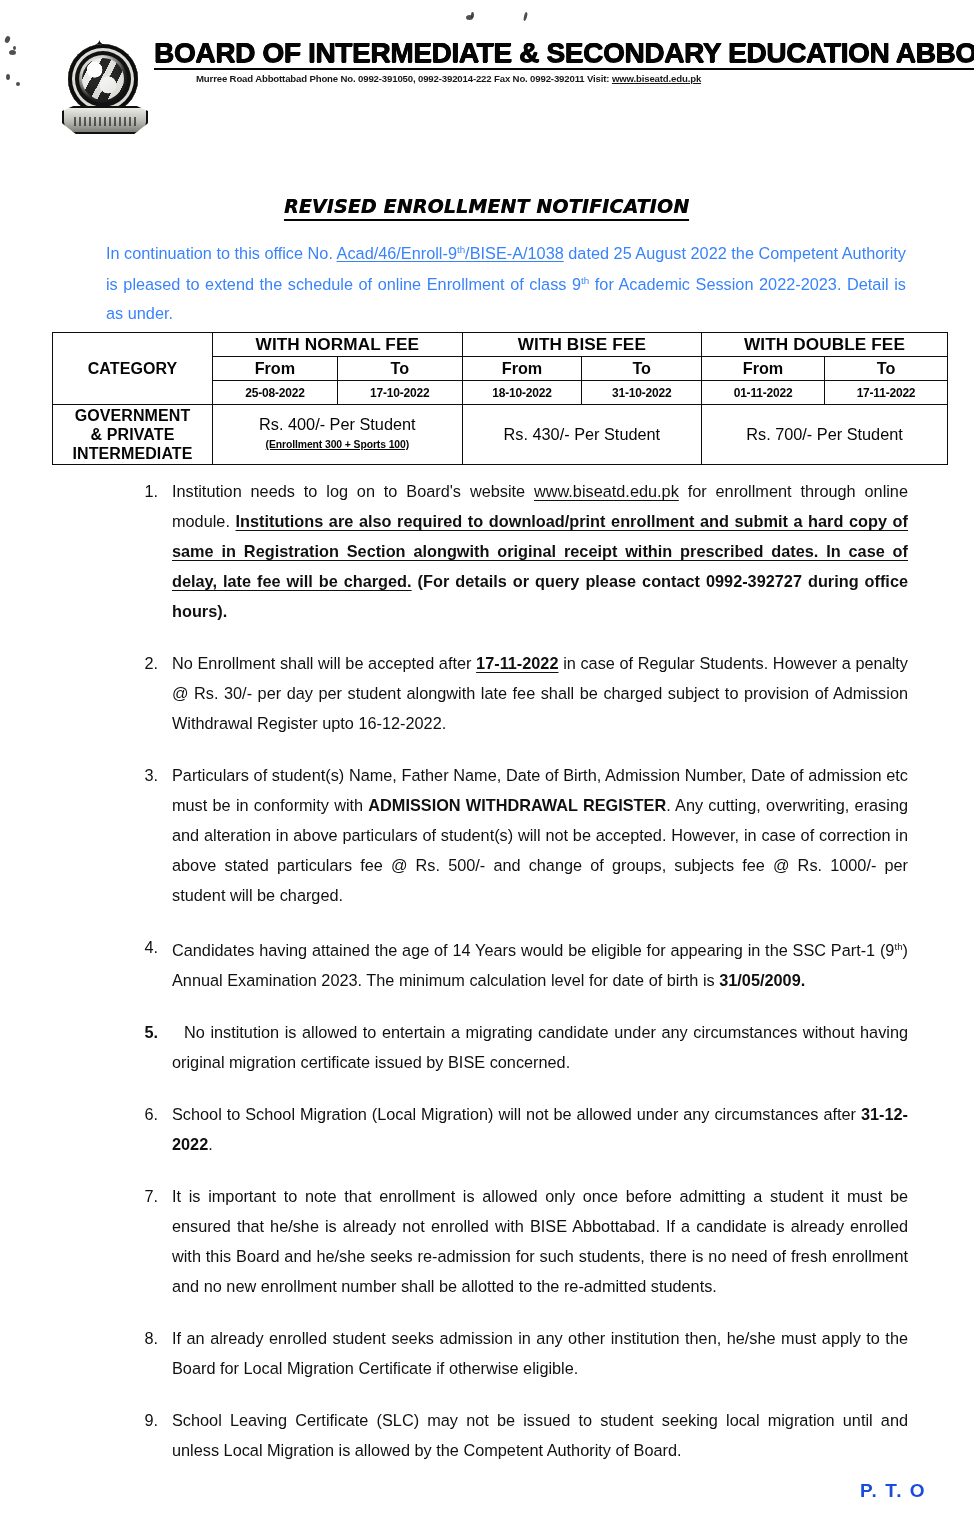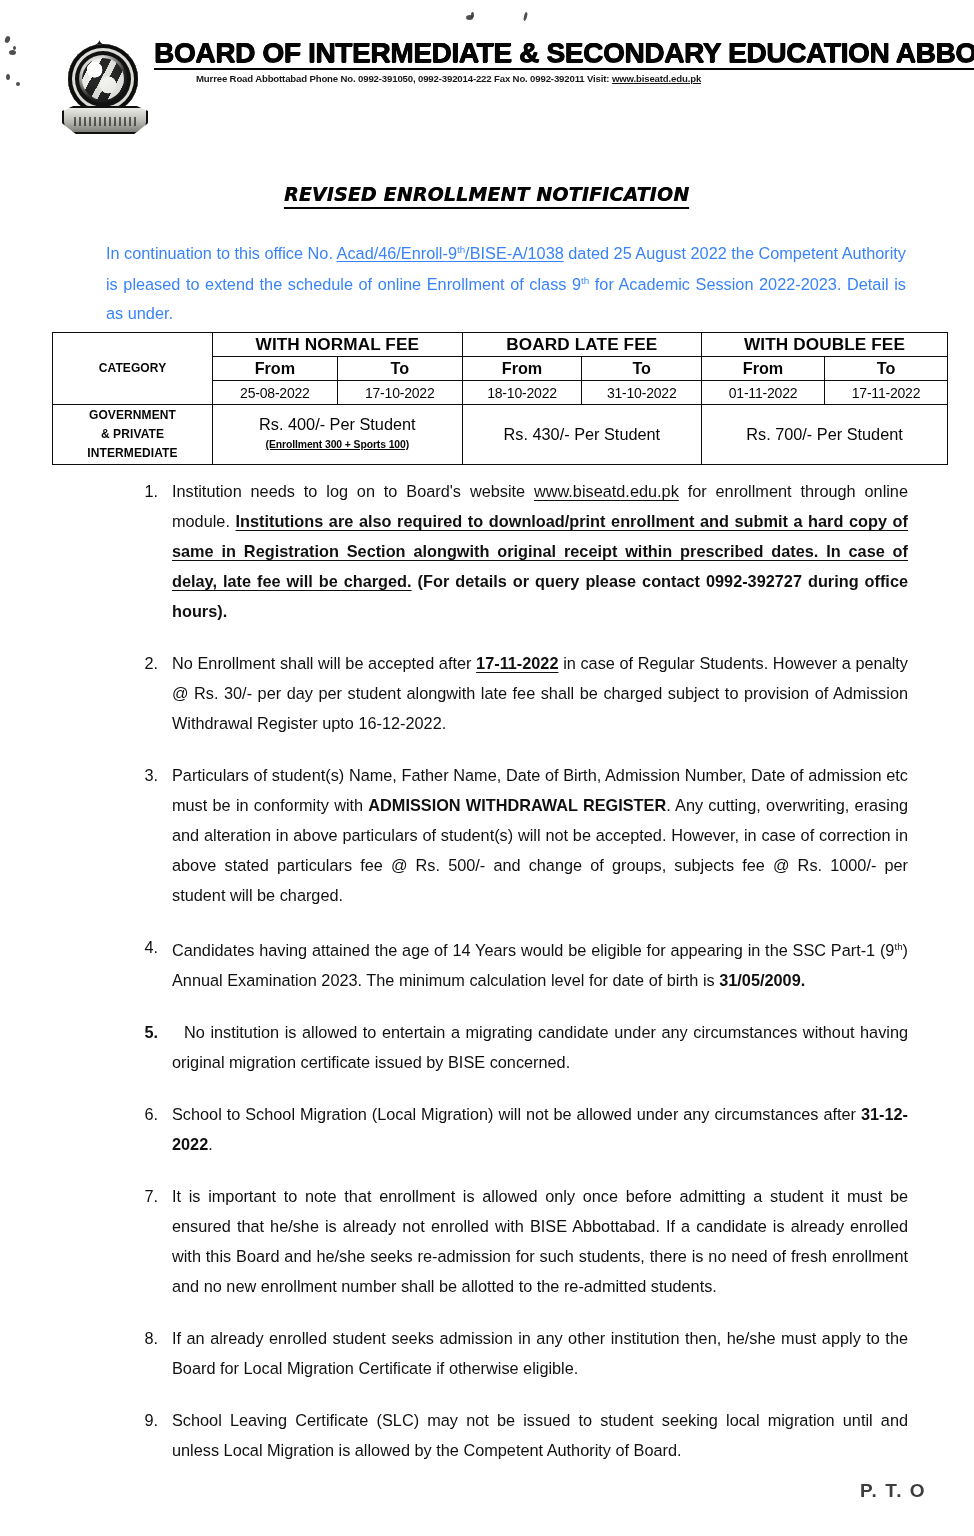--- a/index.html
+++ b/index.html
@@ -126,21 +126,21 @@
     align-items: baseline;
     font-size: 17.5px;
     color: #141414;
   }
   #ref-row .u { text-decoration: underline; text-underline-offset: 2px; }
   sup { font-size: 0.6em; vertical-align: super; }
 
   
   #doc-title {
     position: absolute;
-    top: 182px; left: 0; right: 0;
+    top: 194px; left: 0; right: 0;
     text-align: center;
   }
   #doc-title span {
     display: inline-block;
     font-family: "DejaVu Sans", sans-serif;
     font-style: italic;
     font-weight: 700;
     font-size: 20px;
     letter-spacing: 0.3px;
     transform: scaleX(0.94);
@@ -183,27 +183,27 @@
     font-weight: 700;
     letter-spacing: 0.1px;
     height: 24px;
   }
   .sub-head {
     font-size: 16.2px;
     font-weight: 700;
     height: 24px;
   }
   .date-cell {
-    font-size: 14px;
-    font-weight: 400;
+    font-size: 12px;
+    font-weight: 700;
     letter-spacing: -0.2px;
     height: 24px;
   }
   .cat-cell {
-    font-size: 12px;
+    font-size: 16px;
     font-weight: 700;
     line-height: 19px;
     letter-spacing: 0.1px;
     width: 160px;
   }
   .fee-cell {
     font-size: 16.3px;
     font-weight: 400;
     height: 58px;
     line-height: 21px;
@@ -248,21 +248,21 @@
   .note.bold-all .body, .note.bold-all .num { font-weight: 700; }
 
   
   #pto {
     position: absolute;
     right: 48px;
     top: 1480px;
     font-size: 19px;
     font-weight: 700;
     letter-spacing: 1.5px;
-    color: #404040;
+    color: #1d4ed8;
   }
 </style>
 </head>
 <body>
 
 <div id="page">
 
   <div class="speckle" style="left:5px;top:36px;width:5px;height:7px;transform:rotate(20deg);"></div>
   <div class="speckle" style="left:13px;top:46px;width:3px;height:4px;"></div>
   <div class="speckle" style="left:9px;top:50px;width:7px;height:5px;"></div>
@@ -296,21 +296,21 @@
 
   <div id="intro">
     <span>In continuation to this office No. </span><span class="u"><span>Acad/46/Enroll-9</span><sup>th</sup><span>/BISE-A/1038</span></span><span> dated 25 August 2022 the Competent Authority is pleased to extend the schedule of online Enrollment of class 9</span><sup>th</sup><span> for Academic Session 2022-2023. Detail is as under.</span>
   </div>
 
   <table id="fee-table">
     <tbody>
       <tr>
         <td class="cat-cell" rowspan="3">CATEGORY</td>
         <td class="grp-head" colspan="2">WITH NORMAL FEE</td>
-        <td class="grp-head" colspan="2">BOARD LATE FEE</td>
+        <td class="grp-head" colspan="2">WITH BISE FEE</td>
         <td class="grp-head" colspan="2">WITH DOUBLE FEE</td>
       </tr>
       <tr>
         <td class="sub-head">From</td>
         <td class="sub-head">To</td>
         <td class="sub-head">From</td>
         <td class="sub-head">To</td>
         <td class="sub-head">From</td>
         <td class="sub-head">To</td>
       </tr>

